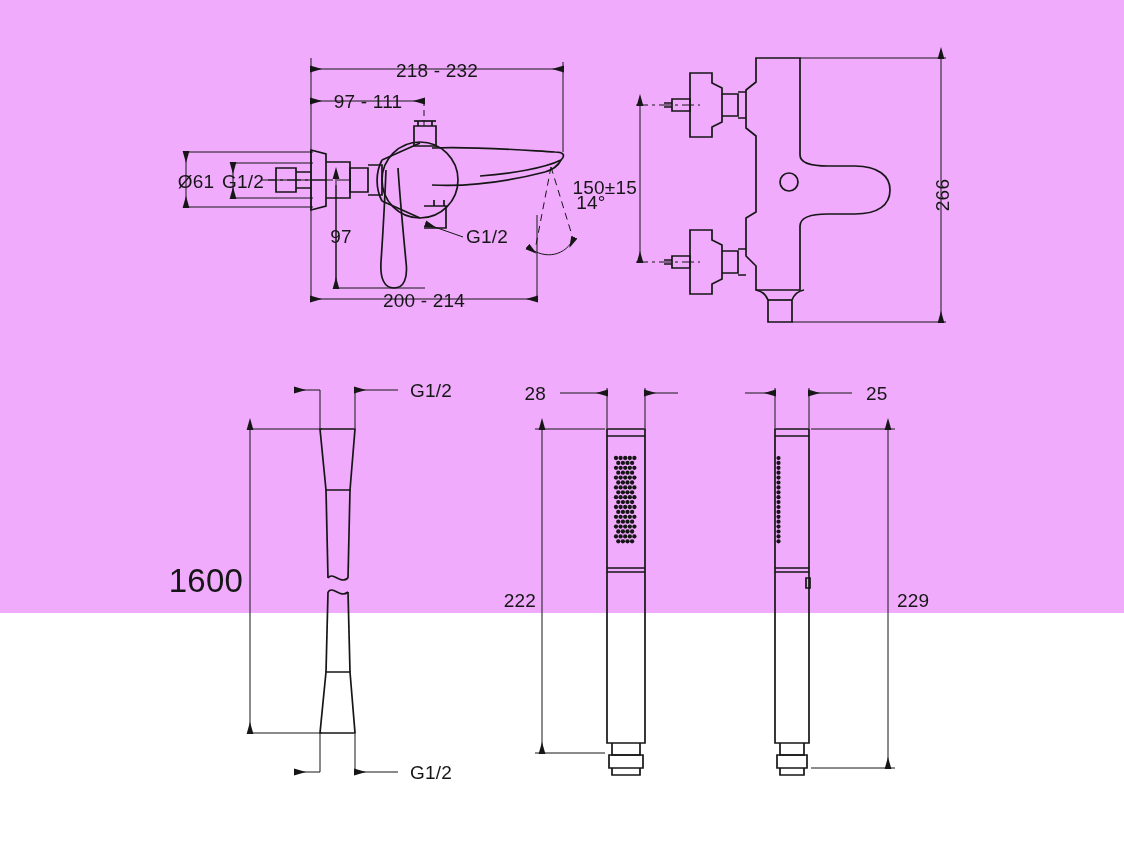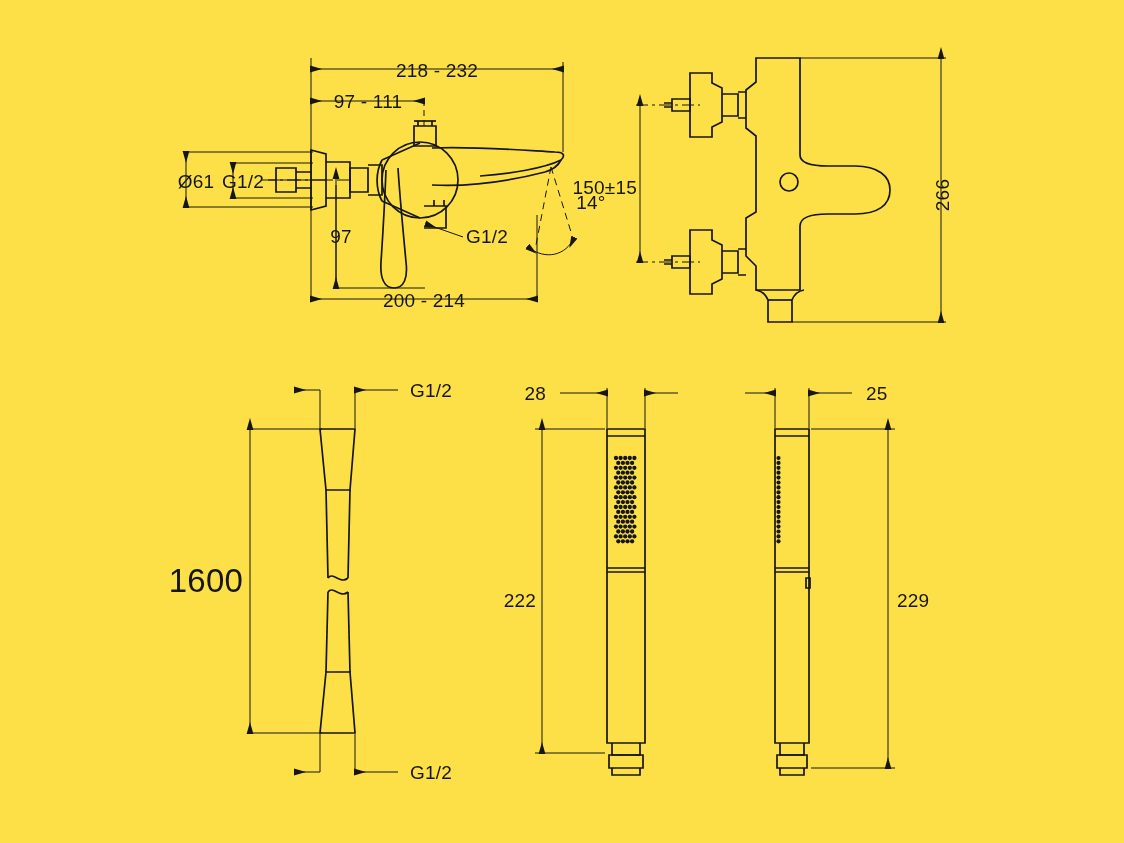--- a/index.html
+++ b/index.html
@@ -2,21 +2,21 @@
 <html><head>
 <meta charset="utf-8">
 <style>
   html,body{margin:0;padding:0;background:#ffffff;}
   body{
     width:1124px;height:843px;
     font-family:"Liberation Sans", sans-serif;
     color:#1a1a1a;
     overflow:hidden;
   }
-  #sheet{position:relative;width:1124px;height:843px;background:#fde047;}
+  #sheet{position:relative;width:1124px;height:613px;background:#f0abfc;}
   #sheet svg{display:block;position:absolute;top:0;left:0;}
   .dimtext{
     font-family:"Liberation Sans", sans-serif;
     fill:#161616;
     font-size:19px;
     letter-spacing:0.2px;
   }
   .dimtext.big{font-size:33px;}
 </style>
 </head>

